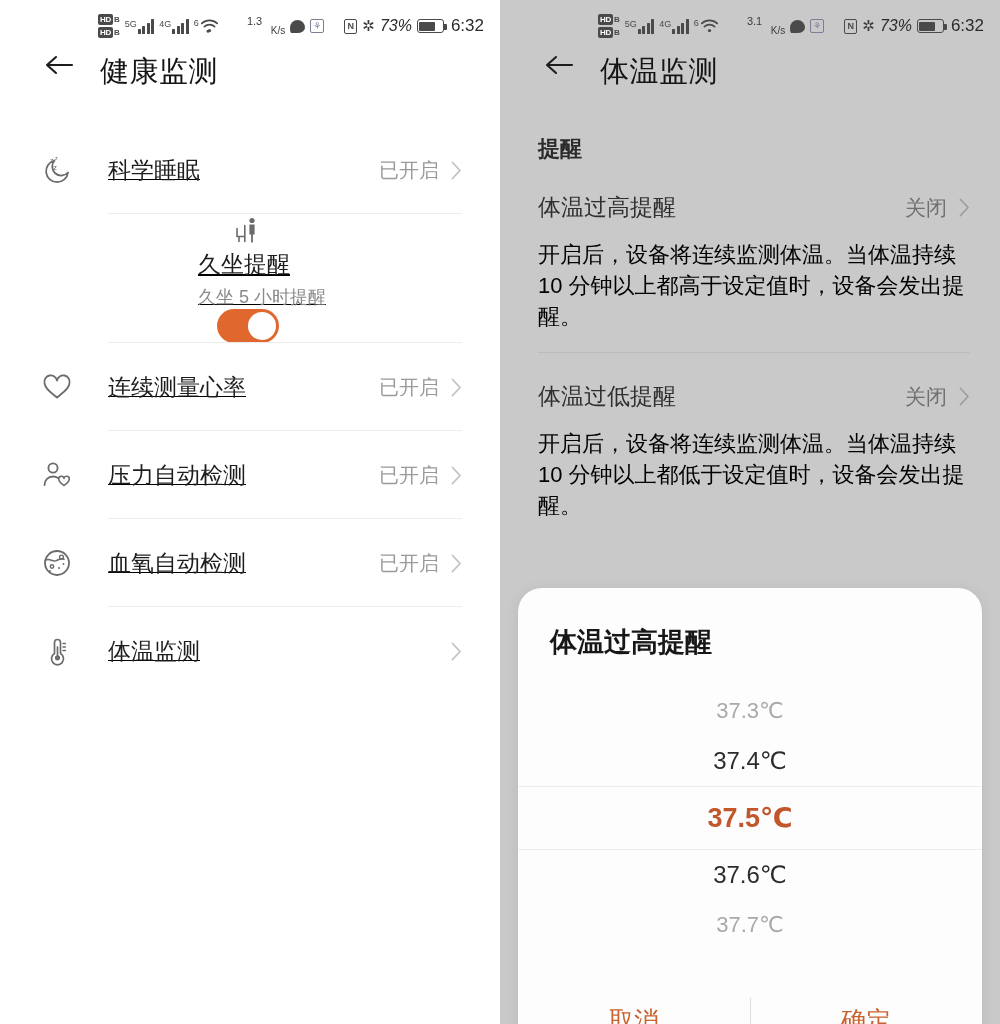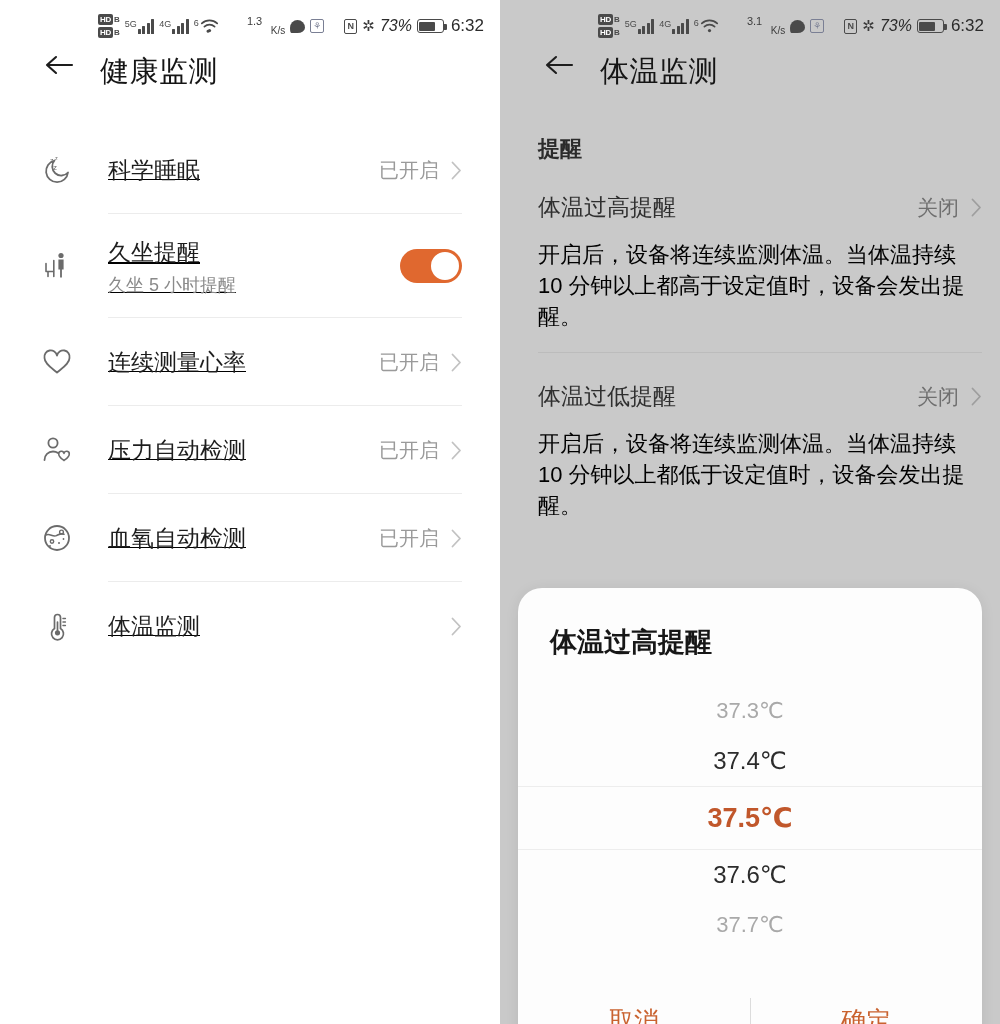--- a/index.html
+++ b/index.html
@@ -108,35 +108,35 @@
   .row-body { flex: 1; padding-left: 28px; text-decoration: underline; }
   .row-title { font-size: 23px; color: #1d1d1d; line-height: 32px; }
   .row-sub { font-size: 18px; color: #8a8a8a; margin-top: 5px; line-height: 24px; }
   .row-right { display: flex; align-items: center; gap: 12px; }
   .row-value { font-size: 20px; color: #9a9a9a; }
   .chev { width: 11px; height: 19px; flex: none; }
   .divider {
     position: absolute; left: 74px; right: 0; bottom: 0;
     height: 1px; background: #ececec;
   }
-  .row.has-sub { min-height: 104px; }
+  .row.has-sub { min-height: 104px; flex-direction: column; }
 
   
   .toggle {
     width: 62px; height: 34px; border-radius: 17px;
     background: #e0682f; position: relative; flex: none;
   }
   .toggle .knob {
     position: absolute; top: 3px; right: 3px;
     width: 28px; height: 28px; border-radius: 50%;
     background: #fff;
   }
 
   
-  .r-content { position: relative; padding: 0 18px 0 38px; }
+  .r-content { position: relative; padding: 0 30px 0 38px; }
   .sect-title { font-size: 22px; color: #2b2b2b; font-weight: 700; margin-top: 8px; }
   .set-block { padding-top: 28px; position: relative; }
   .set-head { display: flex; align-items: center; justify-content: space-between; }
   .set-name { font-size: 23px; color: #2f2f2f; }
   .set-right { display: flex; align-items: center; gap: 12px; }
   .set-state { font-size: 21px; color: #6f6f6f; }
   .set-desc {
     font-size: 22px; color: #000000; line-height: 31px;
     margin-top: 16px; max-width: 430px;
   }

